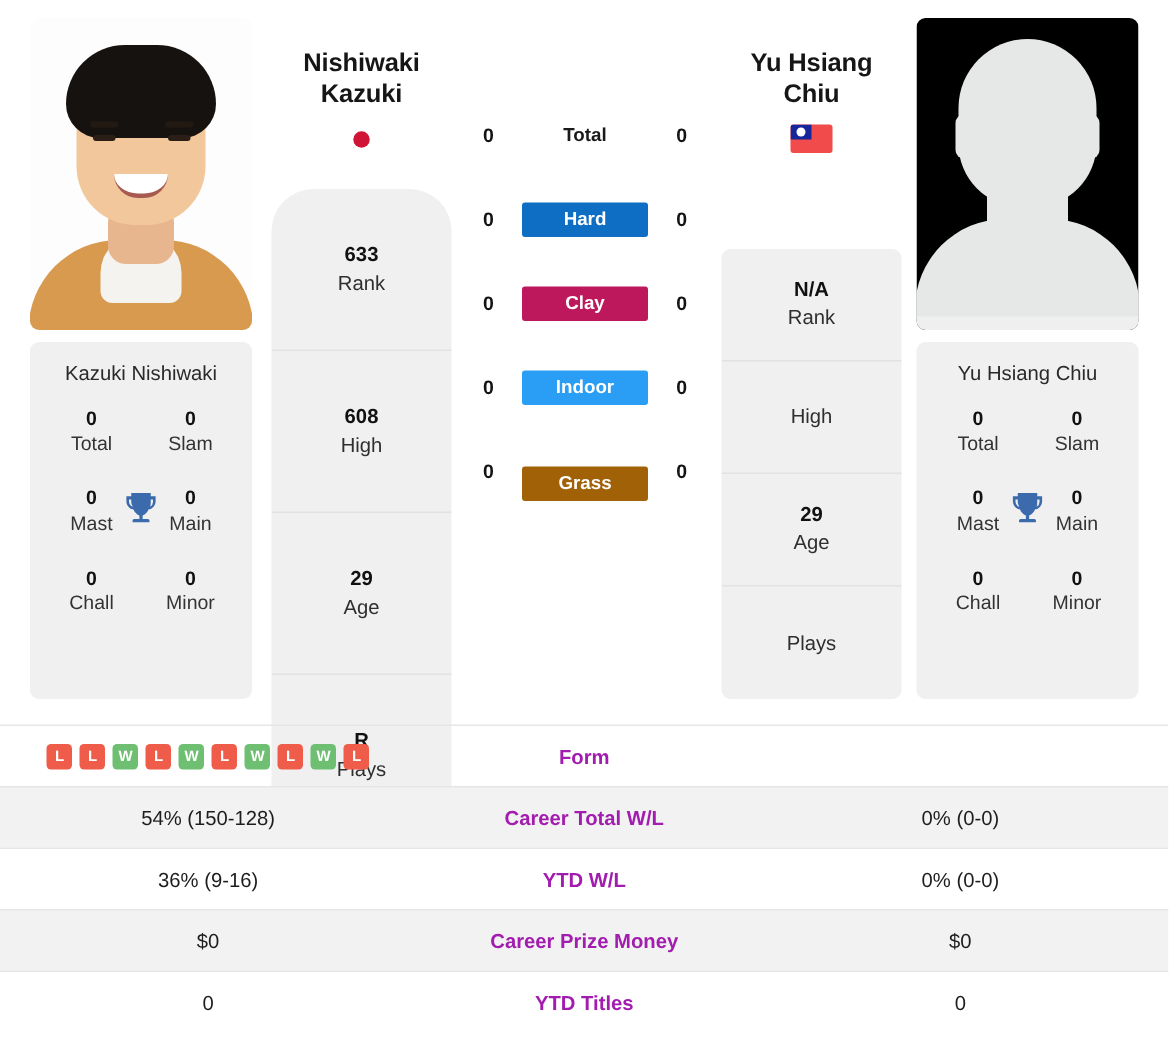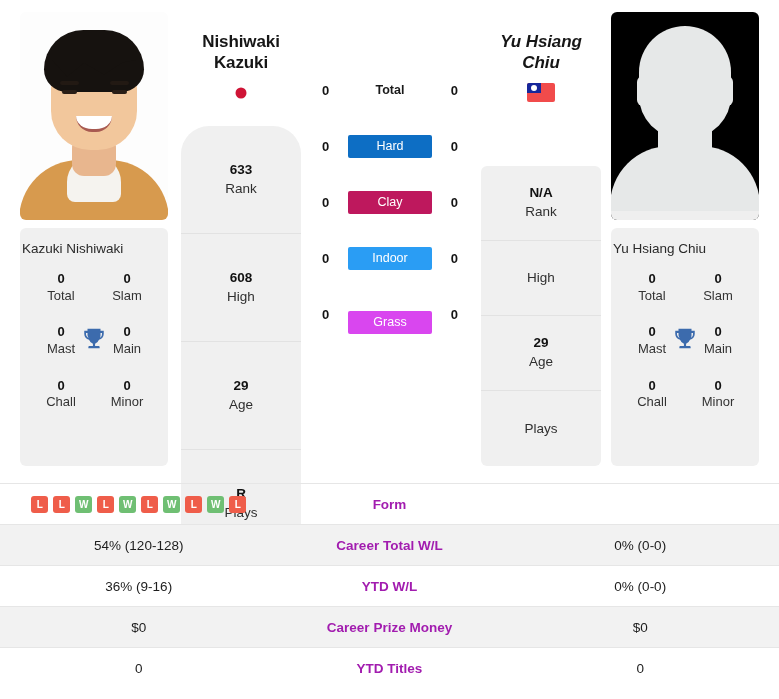--- a/index.html
+++ b/index.html
@@ -144,21 +144,21 @@
     top: 228px;
     width: 148px;
     height: 238px;
     background: #f0f0f0;
     border-radius: 6px;
     padding-top: 9px;
   }
   .summary-card.left  { left: 20px; }
   .summary-card.right { left: 611px; }
   .summary-name {
-    text-align: left;
+    text-align: center;
     font-size: 13.5px;
     color: #2a2a2a;
     padding: 4px 2px 10px;
   }
   .summary-grid {
     position: relative;
     display: grid;
     grid-template-columns: 1fr 1fr;
     row-gap: 19px;
     padding: 4px 8px 0;
@@ -202,21 +202,21 @@
   .strip-lab { font-size: 13.5px; color: #2f2f2f; line-height: 1.4; }
 
   
   .name-head {
     position: absolute;
     width: 150px;
     text-align: center;
     top: 32px;
   }
   .name-head.left  { left: 166px; }
-  .name-head.right { left: 466px; font-style: italic; }
+  .name-head.right { left: 466px; }
   .name-head .nm {
     font-size: 17px;
     font-weight: bold;
     color: #161616;
     line-height: 1.22;
     letter-spacing: -0.1px;
   }
   .flag-slot {
     margin: 10px auto 0;
     width: 28px; height: 19px;
@@ -283,21 +283,21 @@
   .srow .v.l { left: 9px; }
   .srow .v.r { right: 9px; }
   .badge {
     width: 84px;
     height: 23px;
     border-radius: 2px;
     display: flex;
     align-items: center;
     justify-content: center;
     font-size: 12.5px;
-    font-weight: normal;
+    font-weight: bold;
     color: #ffffff;
   }
   .badge.plain {
     background: transparent;
     color: #1a1a1a;
     font-weight: bold;
   }
 
   
   .table {
@@ -521,21 +521,21 @@
         <span class="badge" id="badge-clay" style="background: #be185d;">Clay</span>
         <span class="v r">0</span>
       </div>
       <div class="srow">
         <span class="v l">0</span>
         <span class="badge" id="badge-indoor" style="background: rgb(42, 157, 244);">Indoor</span>
         <span class="v r">0</span>
       </div>
       <div class="srow">
         <span class="v l">0</span>
-        <span class="badge" id="badge-grass" style="background: #d946ef; margin-top: 16px;">Grass</span>
+        <span class="badge" id="badge-grass" style="background: #a16207; margin-top: 16px;">Grass</span>
         <span class="v r">0</span>
       </div>
     </div>
 
   </div>
 
   <div class="table">
 
     <div class="trow">
       <div class="form-strip" id="form-strip">
@@ -548,21 +548,21 @@
           <div class="fb W">W</div>
           <div class="fb L">L</div>
           <div class="fb W">W</div>
           <div class="fb L">L</div>
         </div>
       <div class="tlabel">Form</div>
       <div class="tcell"></div>
     </div>
 
     <div class="trow alt">
-      <div class="tcell">54% (120-128)</div>
+      <div class="tcell">54% (150-128)</div>
       <div class="tlabel">Career Total W/L</div>
       <div class="tcell">0% (0-0)</div>
     </div>
 
     <div class="trow">
       <div class="tcell">36% (9-16)</div>
       <div class="tlabel">YTD W/L</div>
       <div class="tcell">0% (0-0)</div>
     </div>
 

